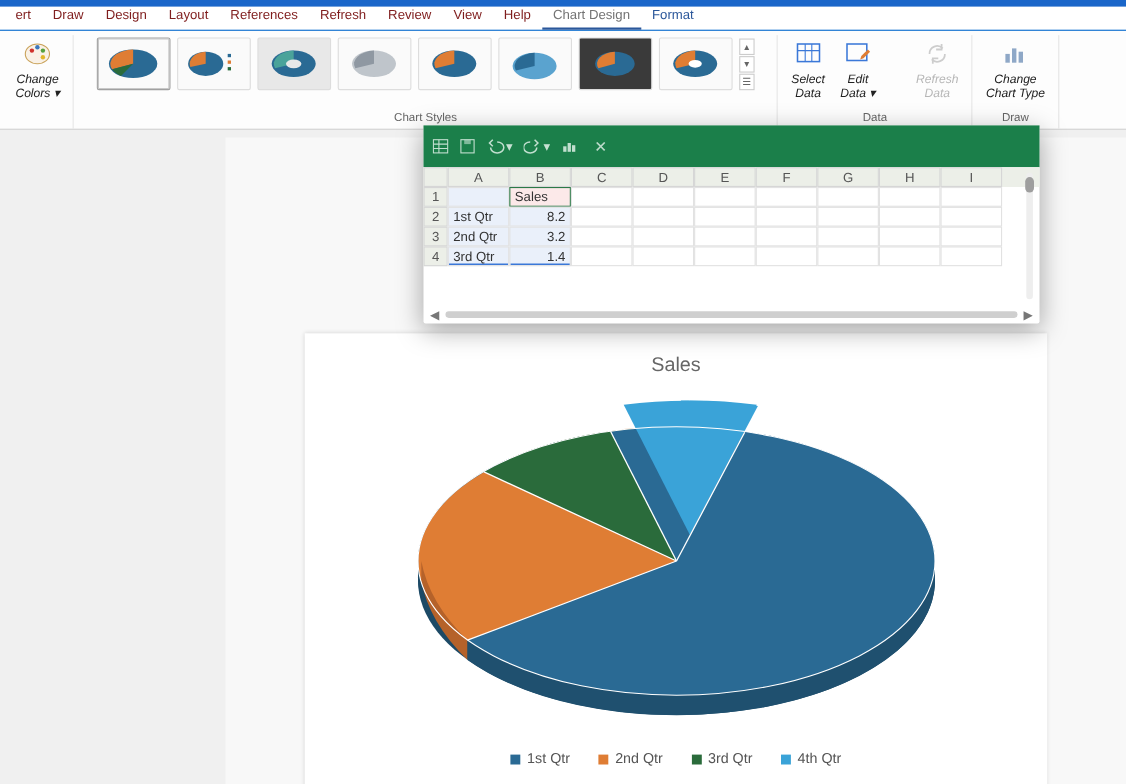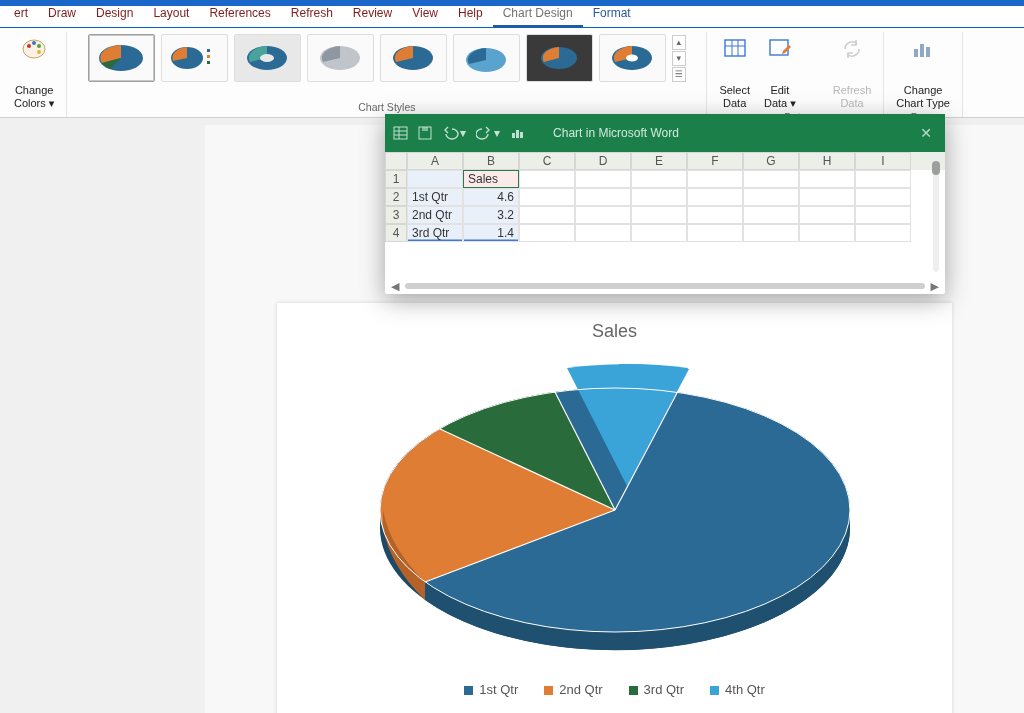--- a/index.html
+++ b/index.html
@@ -8,21 +8,21 @@
 
 .tabbar { height: 28px; background: #fff; border-bottom: 1px solid #0066cc; display: flex; align-items: flex-end; padding: 0 4px; font-size: 12px; position: relative; }
 .tabbar::before { content: ""; position: absolute; left: 0; right: 0; top: 0; height: 6px; background: #1a66c9; }
 .tab { padding: 6px 10px 5px; color: #7f1d1d; cursor: pointer; border-bottom: 2px solid transparent; }
 .tab.active { color: #737373; border-bottom: 2.5px solid #2b579a; font-weight: 500; }
 
 
 .ribbon { height: 90px; background: #fdfdfd; border-bottom: 1px solid #d0d0d0; display: flex; align-items: stretch; padding: 4px 2px 0; }
 .ribbon-group { display: flex; flex-direction: column; align-items: center; justify-content: space-between; padding: 2px 6px 2px; border-right: 1px solid #e5e5e5; }
 .ribbon-group-label { font-size: 10.5px; color: #666; padding-bottom: 2px; }
-.btn-large { display: flex; flex-direction: column; align-items: center; gap: 22px; padding: 2px 6px; font-size: 11px; color: #222; line-height: 1.15; text-align: center; cursor: pointer; }
+.btn-large { display: flex; flex-direction: column; align-items: center; gap: 4px; padding: 2px 6px; font-size: 11px; color: #222; line-height: 1.15; text-align: center; cursor: pointer; font-style: italic; }
 .btn-large.disabled { color: #b7b7b7; margin-left: 23px; }
 .icon-box { width: 28px; height: 26px; display: flex; align-items: center; justify-content: center; }
 .icon-box.disabled svg { opacity: 0.35; }
 
 .styles-row { display: flex; gap: 6px; align-items: center; }
 .style-thumb { width: 67px; height: 48px; background: #fafafa; border: 1px solid #ddd; border-radius: 2px; position: relative; display: flex; flex-direction: column; align-items: center; justify-content: center; cursor: pointer; }
 .style-thumb.selected { border: 1.5px solid #a0a0a0; box-shadow: 0 0 0 1px #c8c8c8 inset; }
 .style-thumb.dark { background: #3a3a3a; }
 .style-scroll { display: flex; flex-direction: column; gap: 1px; }
 .style-scroll .sbtn { width: 14px; height: 15px; border: 1px solid #ccc; background: #fff; display: flex; align-items: center; justify-content: center; font-size: 9px; color: #666; cursor: pointer; }
@@ -300,21 +300,20 @@
           <path d="M6 3a6 5 0 1 0 6 5" fill="none" stroke="#dff0e7" stroke-width="1.4"></path>
           <path d="M10 1l3 3-3 3" fill="none" stroke="#dff0e7" stroke-width="1.4"></path>
         </svg> ▾</span>
     <span class="ico">
         <svg width="15" height="14">
           <rect x="2" y="7" width="3" height="5" fill="#dff0e7"></rect>
           <rect x="6" y="4" width="3" height="8" fill="#dff0e7"></rect>
           <rect x="10" y="6" width="3" height="6" fill="#dff0e7"></rect>
         </svg>
       </span>
-    <span class="title">Chart in Microsoft Word</span>
     <span class="close">✕</span>
   </div>
 
   <div class="grid">
     <div class="gridrow h">
       <div class="corner"></div>
       <div class="colh">A</div>
       <div class="colh">B</div>
       <div class="colh">C</div>
       <div class="colh">D</div>
@@ -332,21 +331,21 @@
         <div class="cell"></div>
         <div class="cell"></div>
         <div class="cell"></div>
         <div class="cell"></div>
         <div class="cell"></div>
         <div class="cell"></div>
     </div>
     <div class="gridrow">
       <div class="rowh">2</div>
       <div class="cell range">1st Qtr</div>
-      <div class="cell r range">4.6</div>
+      <div class="cell r range">8.2</div>
       <div class="cell"></div>
         <div class="cell"></div>
         <div class="cell"></div>
         <div class="cell"></div>
         <div class="cell"></div>
         <div class="cell"></div>
         <div class="cell"></div>
     </div>
     <div class="gridrow">
       <div class="rowh">3</div>

